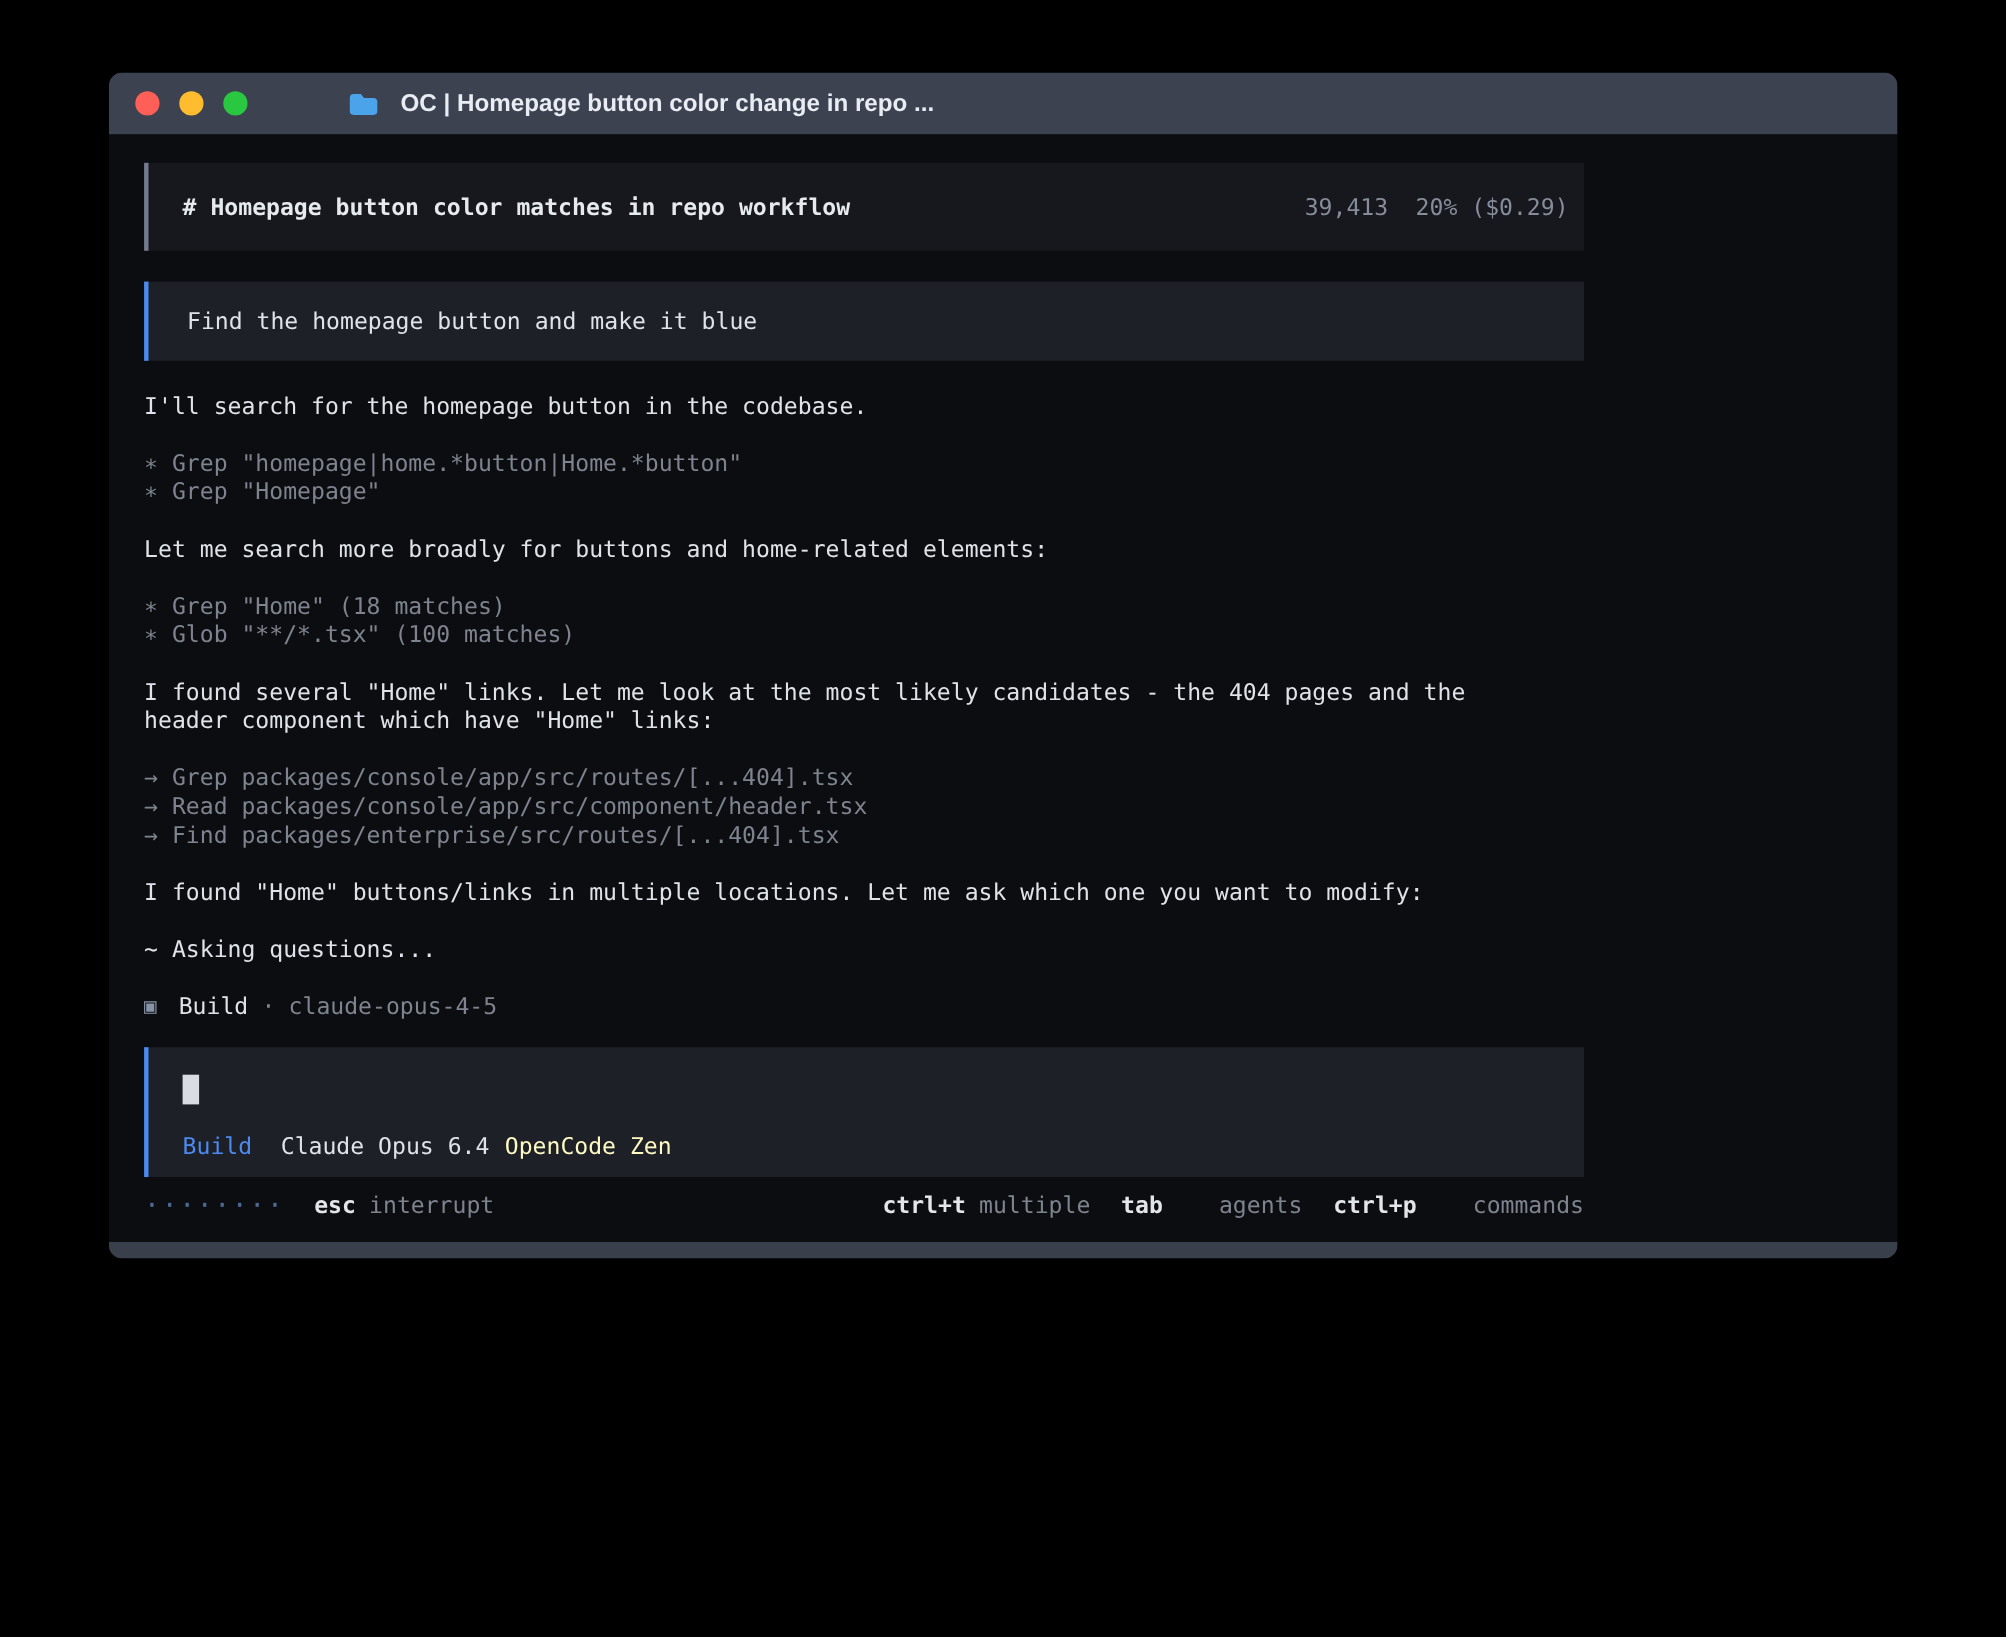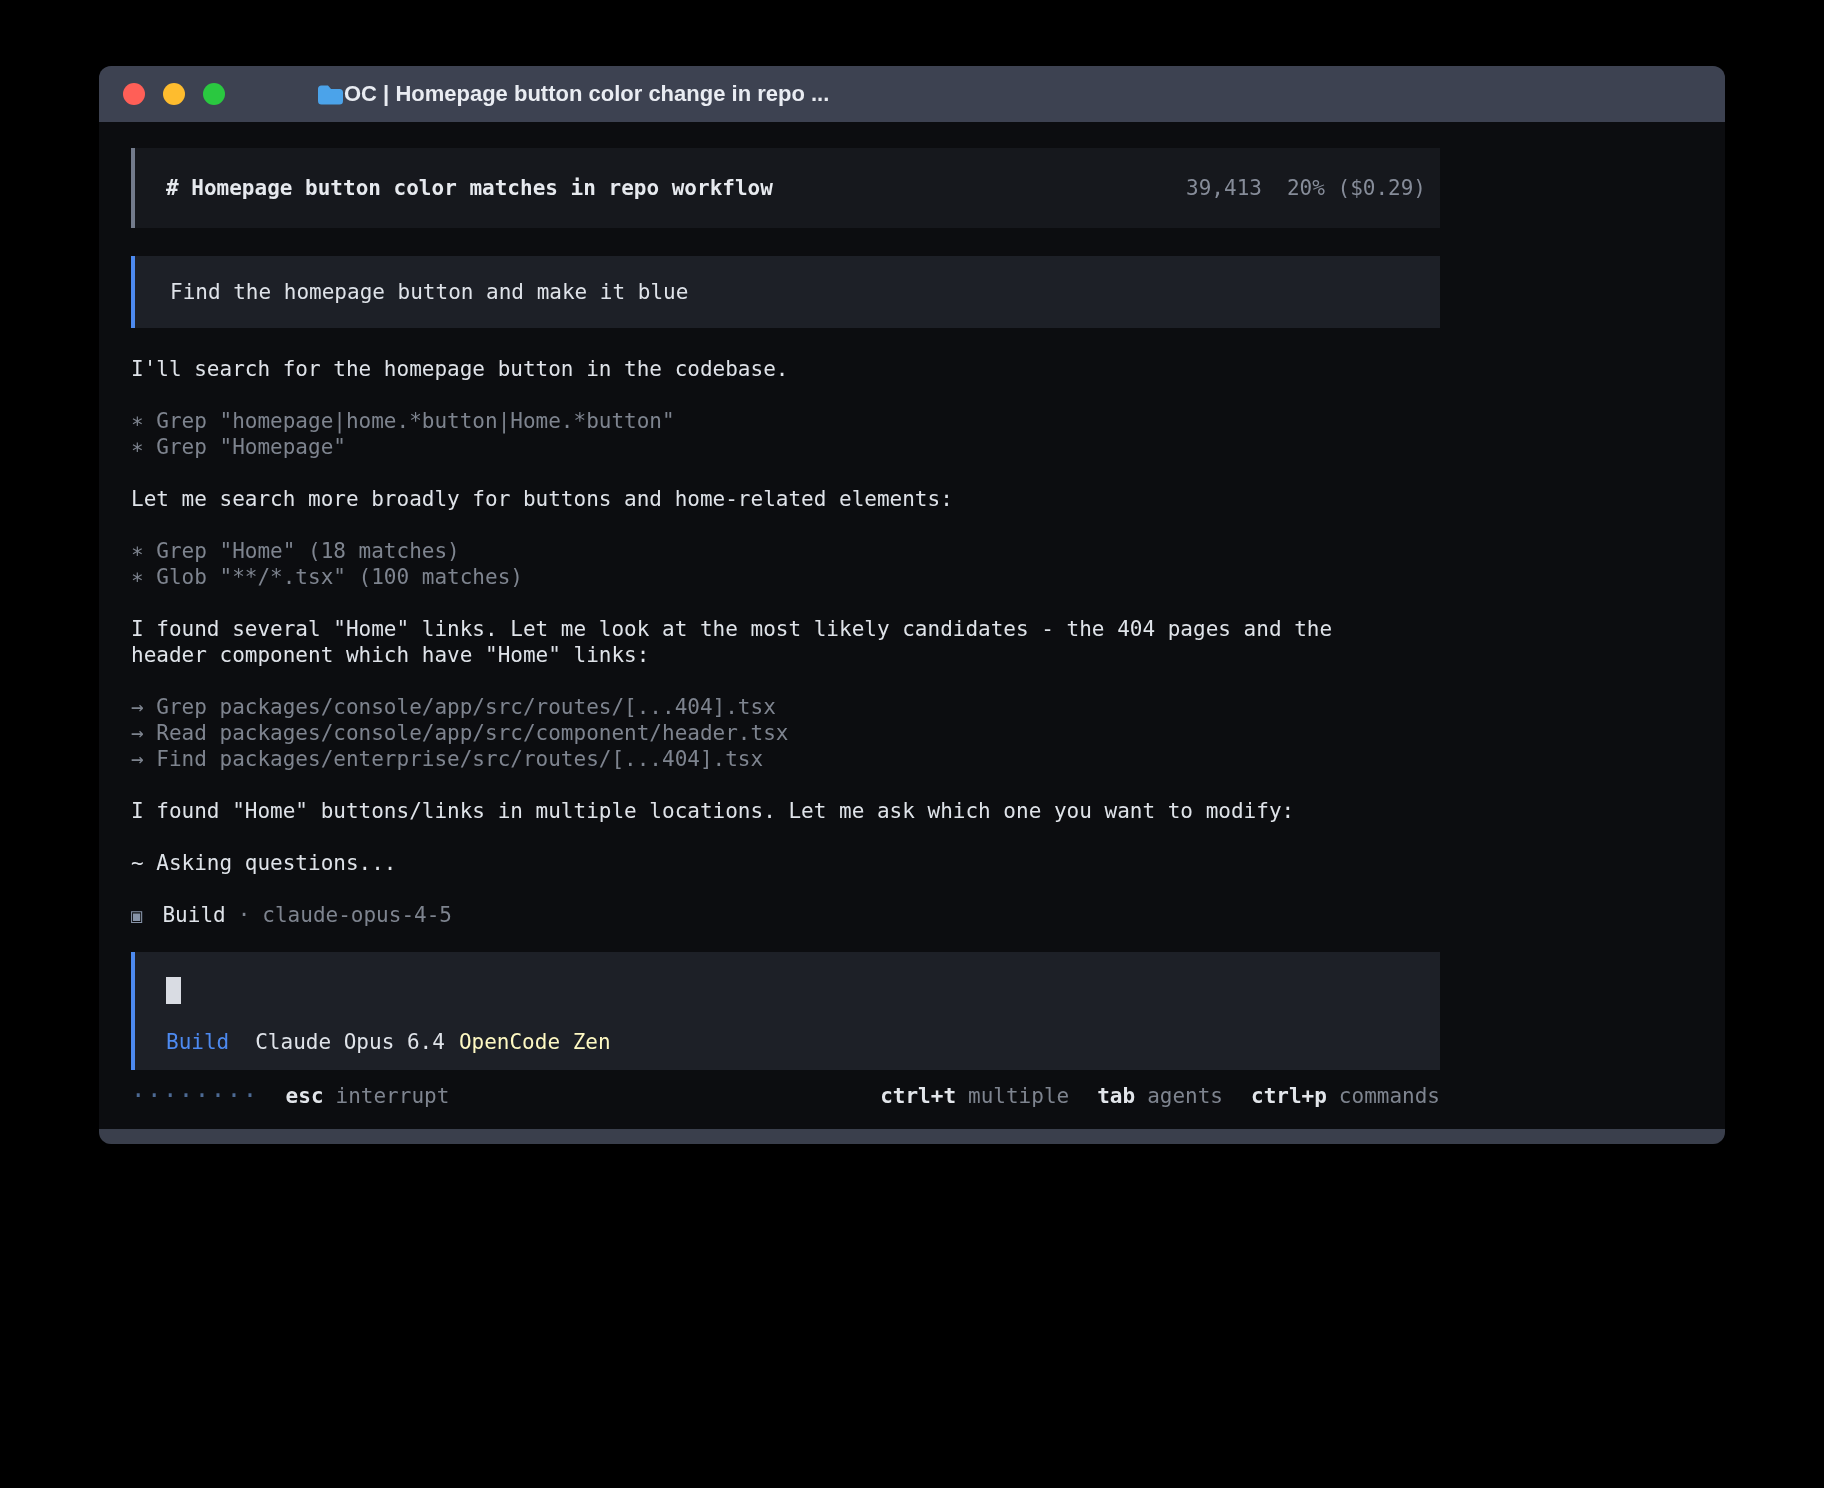--- a/index.html
+++ b/index.html
@@ -29,21 +29,21 @@
     align-items: center;
     padding-left: 24px;
   }
   .traffic-lights { display: flex; gap: 18px; }
   .tl { width: 22px; height: 22px; border-radius: 50%; display: block; cursor: default; }
   .tl.red    { background: #ff5f57; }
   .tl.yellow { background: #febc2e; }
   .tl.green  { background: #2ac840; }
   .folder { margin-left: 92px; display: flex; align-items: center; }
   .win-title {
-    margin-left: 0;
+    margin-left: 20px;
     font-family: "Liberation Sans", sans-serif;
     font-weight: bold;
     font-size: 22px;
     color: #e9ecf2;
     white-space: nowrap;
   }
 
   
   .content {
     padding: 26px 0 0 32px;
@@ -122,21 +122,21 @@
   }
   .sb-left, .sb-right { display: flex; align-items: center; }
   .spinner {
     color: #4d6a94;
     letter-spacing: 1.5px;
     margin-right: 27px;
     font-size: 24px;
     line-height: 26px;
   }
   .hint { display: flex; align-items: baseline; }
-  .hint + .hint { margin-left: 28px; }
+  .hint + .hint { margin-left: 28px; gap: 39px; }
   .hint .key { font-weight: bold; color: #e2e5ea; }
   .hint .label { margin-left: 12px; color: #7e848f; }
 
   .bottombar {
     position: absolute;
     left: 0; bottom: 0;
     width: 100%; height: 15px;
     background: #3a3f4c;
   }
 </style>

